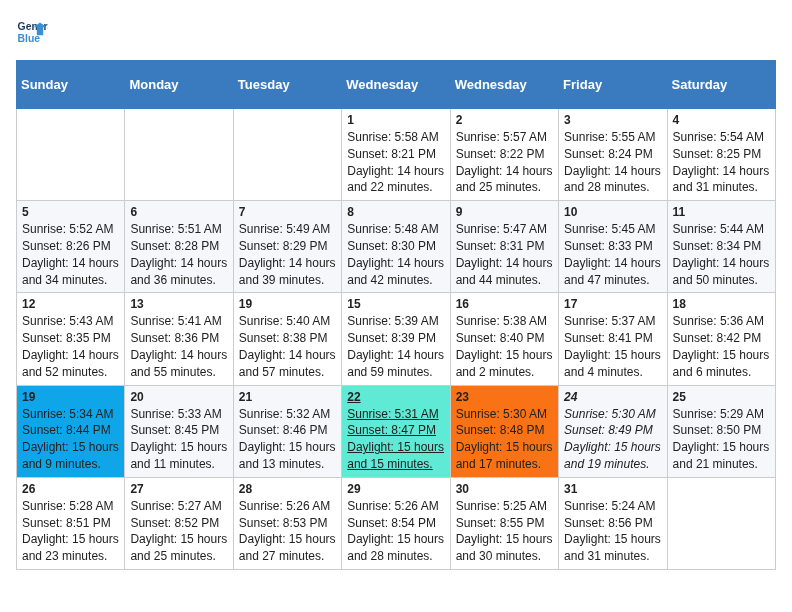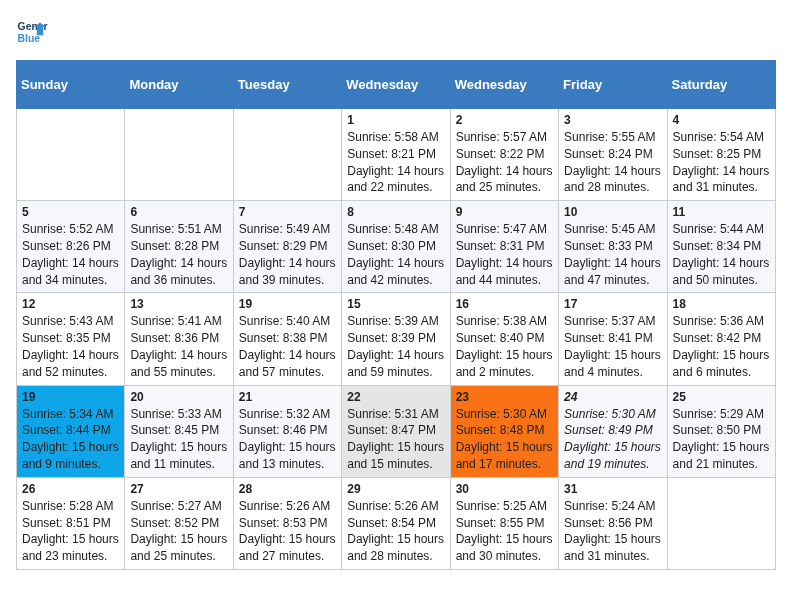--- a/index.html
+++ b/index.html
@@ -132,21 +132,21 @@
         <td><span class="day-num">19</span><span class="cell-text">Sunrise: 5:40 AM<br>Sunset: 8:38 PM<br>Daylight: 14 hours and 57 minutes.</span></td>
         <td><span class="day-num">15</span><span class="cell-text">Sunrise: 5:39 AM<br>Sunset: 8:39 PM<br>Daylight: 14 hours and 59 minutes.</span></td>
         <td><span class="day-num">16</span><span class="cell-text">Sunrise: 5:38 AM<br>Sunset: 8:40 PM<br>Daylight: 15 hours and 2 minutes.</span></td>
         <td><span class="day-num">17</span><span class="cell-text">Sunrise: 5:37 AM<br>Sunset: 8:41 PM<br>Daylight: 15 hours and 4 minutes.</span></td>
         <td><span class="day-num">18</span><span class="cell-text">Sunrise: 5:36 AM<br>Sunset: 8:42 PM<br>Daylight: 15 hours and 6 minutes.</span></td>
       </tr>
       <tr>
         <td style="background: #0ea5e9;"><span class="day-num">19</span><span class="cell-text">Sunrise: 5:34 AM<br>Sunset: 8:44 PM<br>Daylight: 15 hours and 9 minutes.</span></td>
         <td style="background: rgb(245, 247, 250);"><span class="day-num">20</span><span class="cell-text">Sunrise: 5:33 AM<br>Sunset: 8:45 PM<br>Daylight: 15 hours and 11 minutes.</span></td>
         <td style="background: rgb(245, 247, 250);"><span class="day-num">21</span><span class="cell-text">Sunrise: 5:32 AM<br>Sunset: 8:46 PM<br>Daylight: 15 hours and 13 minutes.</span></td>
-        <td style="background: #e5e5e5;"><span class="day-num">22</span><span class="cell-text">Sunrise: 5:31 AM<br>Sunset: 8:47 PM<br>Daylight: 15 hours and 15 minutes.</span></td>
+        <td style="background: #5eead4; text-decoration: underline;"><span class="day-num">22</span><span class="cell-text">Sunrise: 5:31 AM<br>Sunset: 8:47 PM<br>Daylight: 15 hours and 15 minutes.</span></td>
         <td style="background: #f97316;"><span class="day-num">23</span><span class="cell-text">Sunrise: 5:30 AM<br>Sunset: 8:48 PM<br>Daylight: 15 hours and 17 minutes.</span></td>
         <td style="background: rgb(245, 247, 250); font-style: italic;"><span class="day-num">24</span><span class="cell-text">Sunrise: 5:30 AM<br>Sunset: 8:49 PM<br>Daylight: 15 hours and 19 minutes.</span></td>
         <td style="background: rgb(245, 247, 250);"><span class="day-num">25</span><span class="cell-text">Sunrise: 5:29 AM<br>Sunset: 8:50 PM<br>Daylight: 15 hours and 21 minutes.</span></td>
       </tr>
       <tr>
         <td><span class="day-num">26</span><span class="cell-text">Sunrise: 5:28 AM<br>Sunset: 8:51 PM<br>Daylight: 15 hours and 23 minutes.</span></td>
         <td><span class="day-num">27</span><span class="cell-text">Sunrise: 5:27 AM<br>Sunset: 8:52 PM<br>Daylight: 15 hours and 25 minutes.</span></td>
         <td><span class="day-num">28</span><span class="cell-text">Sunrise: 5:26 AM<br>Sunset: 8:53 PM<br>Daylight: 15 hours and 27 minutes.</span></td>
         <td><span class="day-num">29</span><span class="cell-text">Sunrise: 5:26 AM<br>Sunset: 8:54 PM<br>Daylight: 15 hours and 28 minutes.</span></td>
         <td><span class="day-num">30</span><span class="cell-text">Sunrise: 5:25 AM<br>Sunset: 8:55 PM<br>Daylight: 15 hours and 30 minutes.</span></td>

